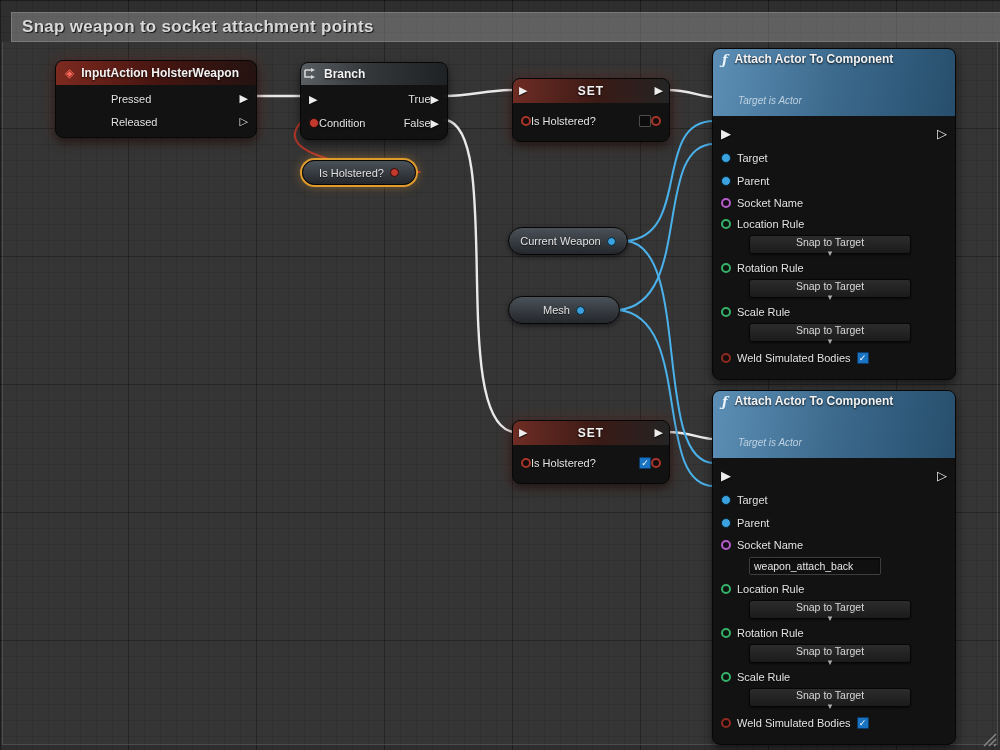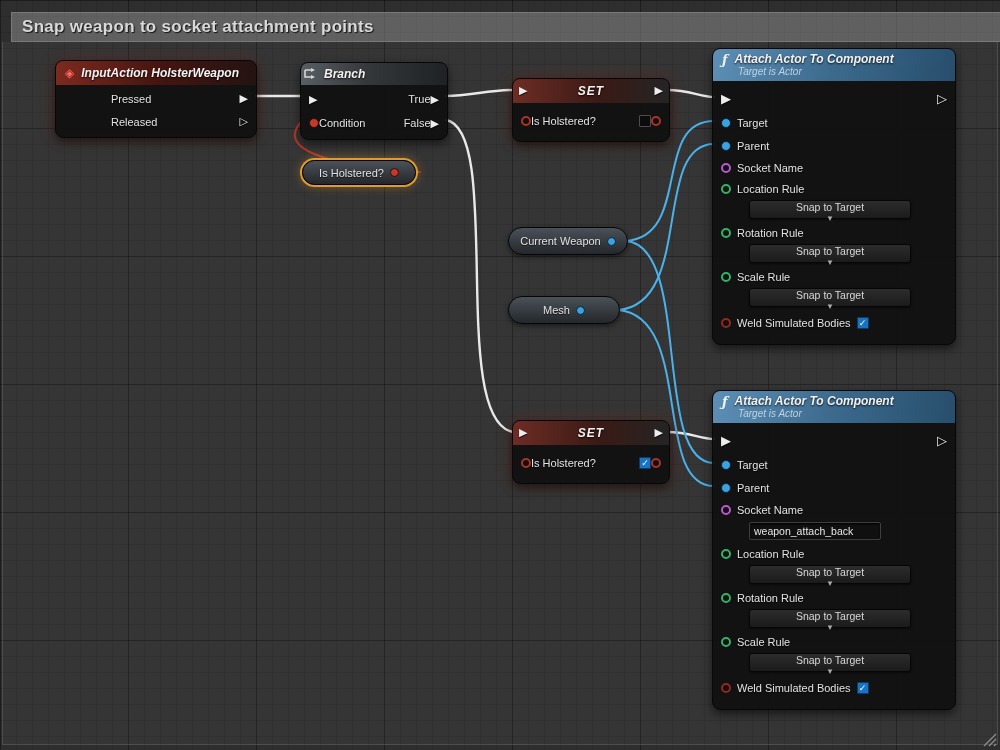--- a/index.html
+++ b/index.html
@@ -36,33 +36,33 @@
   
   .node{
     position:absolute;z-index:2;
     background:rgba(16,16,16,0.94);
     border:1px solid #070707;border-radius:8px;
     box-shadow:0 4px 10px rgba(0,0,0,0.55);
     color:#e4e4e4;
   }
   .glow-red{box-shadow:0 4px 10px rgba(0,0,0,0.55),0 0 16px rgba(160,40,25,0.30);}
   .hdr{border-radius:7px 7px 0 0;position:relative;}
-  .hdr-title{font-size:12px;font-weight:bold;color:#f2f2f2;text-shadow:0 1px 2px rgba(0,0,0,0.85);white-space:nowrap;font-style:italic;}
+  .hdr-title{font-size:12px;font-weight:bold;color:#f2f2f2;text-shadow:0 1px 2px rgba(0,0,0,0.85);white-space:nowrap;}
   .ev-hdr{height:24px;display:flex;align-items:center;gap:7px;padding:0 9px;
     background:linear-gradient(90deg,#7d2a1f 0%,#471510 50%,#241311 100%);}
   .ev-icon{font-size:12px;color:#ff6a5a;line-height:1;}
   .br-hdr{height:22px;display:flex;align-items:center;gap:7px;padding:0 2px;
     background:linear-gradient(90deg,#595e63 0%,#34383b 45%,#1f2224 100%);}
   .set-hdr{height:24px;display:flex;align-items:center;justify-content:center;
     background:linear-gradient(90deg,#6e2c24 0%,#3a1a15 55%,#242424 100%);}
   .set-title{letter-spacing:1px;}
   .fn-hdr{padding:0;background:linear-gradient(100deg,#5d8fb6 0%,#3c6a8d 50%,#274e6c 100%);}
   .fn-line1{display:flex;align-items:center;gap:7px;padding:3px 9px 0;}
   .fn-icon{font-family:"DejaVu Serif",serif;font-style:italic;font-weight:bold;font-size:13px;color:#eaf4fc;line-height:1;}
-  .fn-sub{padding:0 9px 4px 25px;font-size:10px;font-style:italic;color:#cadbe9;opacity:0.9;}
+  .fn-sub{padding:0 9px 10px 25px;font-size:10px;font-style:italic;color:#cadbe9;opacity:0.9;margin-top:29px;}
   .nbody{padding:2px 0 4px;}
   .prow{display:flex;align-items:center;height:23px;padding:0 8px;gap:6px;font-size:11px;}
   .prow.right{justify-content:space-between;margin-left:47px;}
   .prow.spread{justify-content:space-between;}
   .lgroup,.rgroup{display:flex;align-items:center;gap:0;}
   .lbl{color:#e2e2e2;text-shadow:0 1px 1px rgba(0,0,0,0.7);white-space:nowrap;}
   .exec{font-size:11px;color:#ededed;line-height:1;text-shadow:0 1px 1px #000;}
   .exec.big{font-size:13px;}
   .abs-l{position:absolute;left:6px;top:6px;}
   .abs-r{position:absolute;right:6px;top:6px;}

